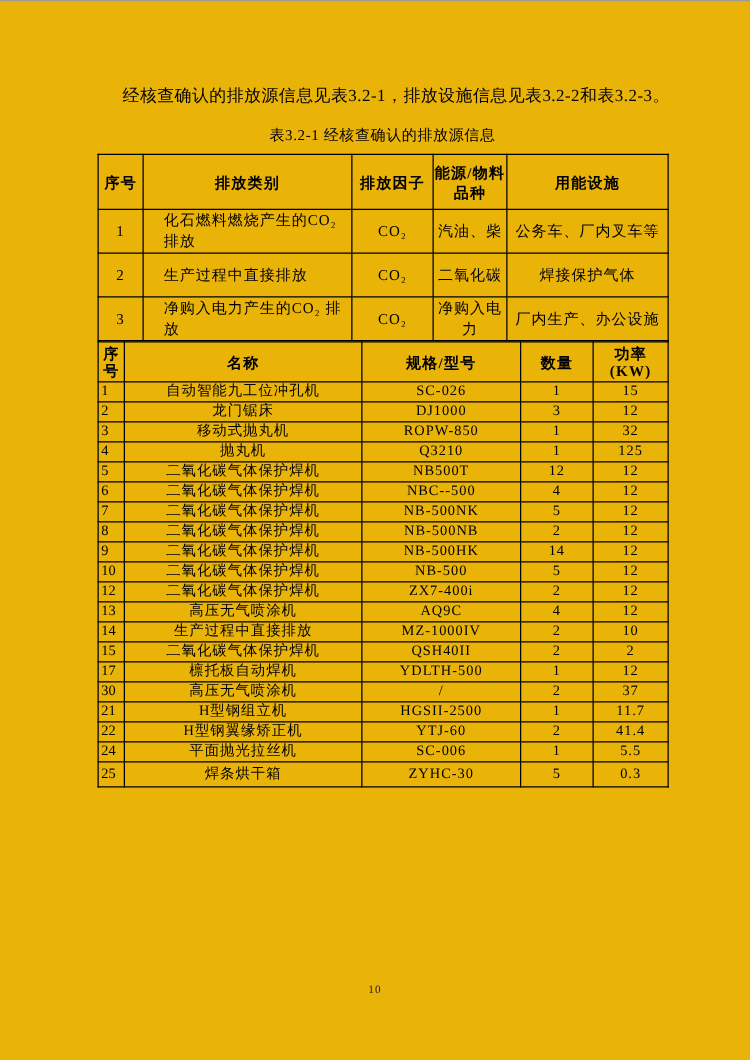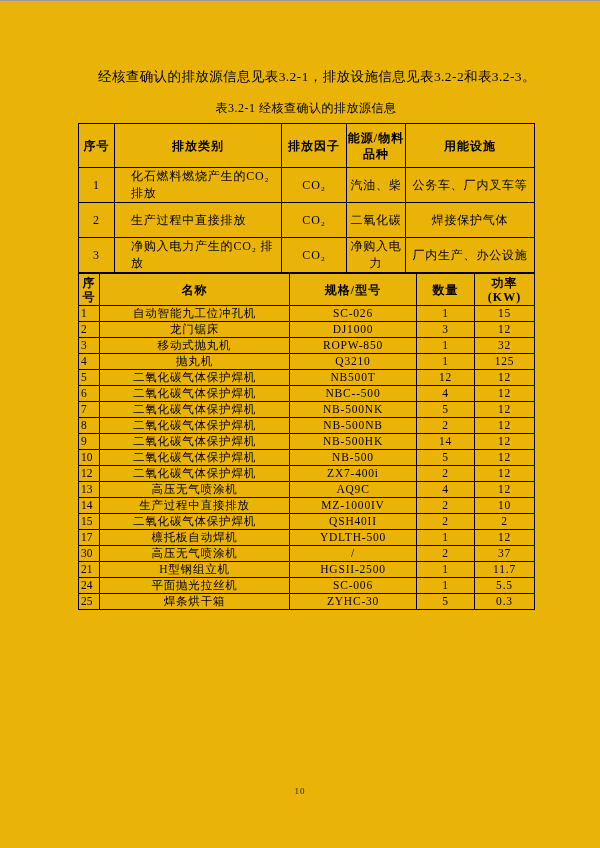--- a/index.html
+++ b/index.html
@@ -255,20 +255,27 @@
           <td>37</td>
         </tr>
         <tr>
           <td>21</td>
           <td>H型钢组立机</td>
           <td>HGSII-2500</td>
           <td>1</td>
           <td>11.7</td>
         </tr>
         <tr>
+          <td>22</td>
+          <td>H型钢翼缘矫正机</td>
+          <td>YTJ-60</td>
+          <td>2</td>
+          <td>41.4</td>
+        </tr>
+        <tr>
           <td>24</td>
           <td>平面抛光拉丝机</td>
           <td>SC-006</td>
           <td>1</td>
           <td>5.5</td>
         </tr>
         <tr>
           <td>25</td>
           <td>焊条烘干箱</td>
           <td>ZYHC-30</td>

